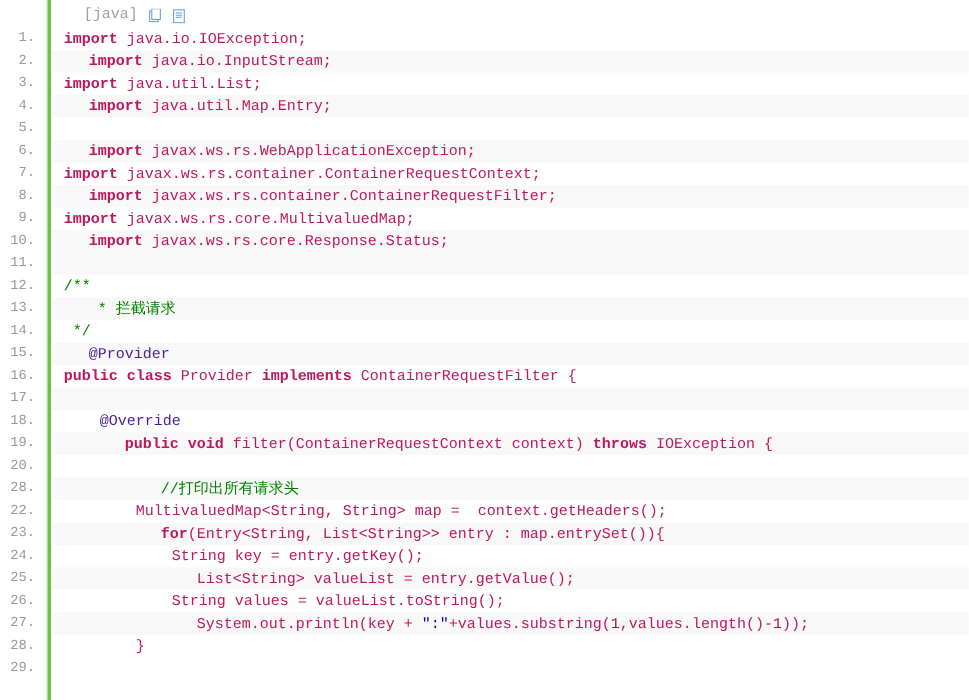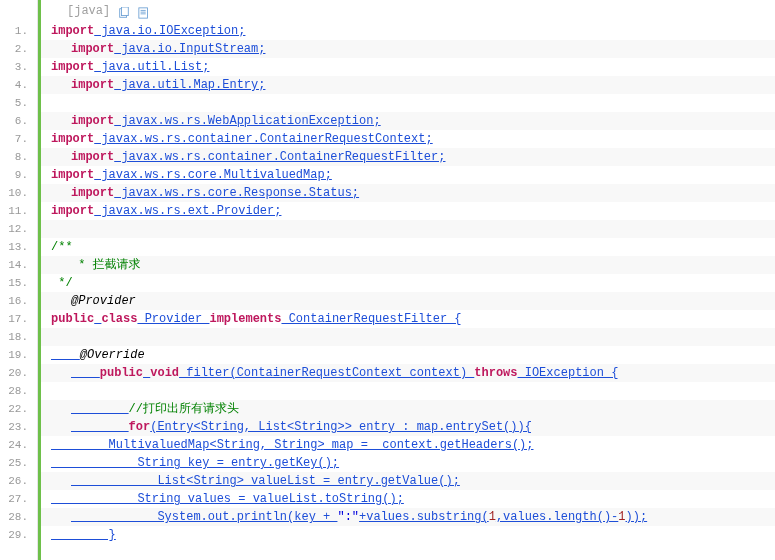--- a/index.html
+++ b/index.html
@@ -68,26 +68,26 @@
       height: 18px;
       line-height: 18px;
       padding-left: 10px;
       white-space: pre;
     }
     .code-line.stripe {
       background: #f8f8f8;
       padding-left: 30px;
     }
     .kw { color: #be185d; font-weight: bold; }
-    .annotation { color: #000000; font-style: italic; }
+    .annotation { color: #4c1d95; }
     .doc-comment { color: #008100; }
     .line-comment { color: #008100; }
     .str { color: #0000dd; }
     .num { color: #a02020; }
-    .plain { color: #1d4ed8; text-decoration: underline; }
+    .plain { color: #be185d; }
   </style>
 </head>
 <body>
 
 <div class="container">
   <div class="gutter">
     <div class="gutter-header"></div>
     <div id="gutter-lines">
         <div class="gutter-line">1.</div>
         <div class="gutter-line">2.</div>
@@ -143,34 +143,33 @@
         <div class="code-line"><span class="kw">import</span><span class="plain"> java.io.IOException;</span></div>
         <div class="code-line stripe"><span class="kw">import</span><span class="plain"> java.io.InputStream;</span></div>
         <div class="code-line"><span class="kw">import</span><span class="plain"> java.util.List;</span></div>
         <div class="code-line stripe"><span class="kw">import</span><span class="plain"> java.util.Map.Entry;</span></div>
         <div class="code-line"><span class="plain"></span></div>
         <div class="code-line stripe"><span class="kw">import</span><span class="plain"> javax.ws.rs.WebApplicationException;</span></div>
         <div class="code-line"><span class="kw">import</span><span class="plain"> javax.ws.rs.container.ContainerRequestContext;</span></div>
         <div class="code-line stripe"><span class="kw">import</span><span class="plain"> javax.ws.rs.container.ContainerRequestFilter;</span></div>
         <div class="code-line"><span class="kw">import</span><span class="plain"> javax.ws.rs.core.MultivaluedMap;</span></div>
         <div class="code-line stripe"><span class="kw">import</span><span class="plain"> javax.ws.rs.core.Response.Status;</span></div>
-        <div class="code-line"><span class="kw">import</span><span class="plain"> javax.ws.rs.ext.Provider;</span></div>
         <div class="code-line stripe"><span class="plain"></span></div>
         <div class="code-line"><span class="doc-comment">/**</span></div>
         <div class="code-line stripe"><span class="doc-comment"> * 拦截请求</span></div>
         <div class="code-line"><span class="doc-comment"> */</span></div>
         <div class="code-line stripe"><span class="annotation">@Provider</span></div>
         <div class="code-line"><span class="kw">public</span><span class="plain"> </span><span class="kw">class</span><span class="plain"> Provider </span><span class="kw">implements</span><span class="plain"> ContainerRequestFilter {</span></div>
         <div class="code-line stripe"><span class="plain"></span></div>
         <div class="code-line"><span class="plain">    </span><span class="annotation">@Override</span></div>
         <div class="code-line stripe"><span class="plain">    </span><span class="kw">public</span><span class="plain"> </span><span class="kw">void</span><span class="plain"> filter(ContainerRequestContext context) </span><span class="kw">throws</span><span class="plain"> IOException {</span></div>
         <div class="code-line"><span class="plain"></span></div>
         <div class="code-line stripe"><span class="plain">        </span><span class="line-comment">//打印出所有请求头</span></div>
+        <div class="code-line"><span class="plain">        MultivaluedMap&lt;String, String&gt; map =  context.getHeaders();</span></div>
         <div class="code-line stripe"><span class="plain">        </span><span class="kw">for</span><span class="plain">(Entry&lt;String, List&lt;String&gt;&gt; entry : map.entrySet()){</span></div>
-        <div class="code-line"><span class="plain">        MultivaluedMap&lt;String, String&gt; map =  context.getHeaders();</span></div>
         <div class="code-line"><span class="plain">            String key = entry.getKey();</span></div>
         <div class="code-line stripe"><span class="plain">            List&lt;String&gt; valueList = entry.getValue();</span></div>
         <div class="code-line"><span class="plain">            String values = valueList.toString();</span></div>
         <div class="code-line stripe"><span class="plain">            System.out.println(key + </span><span class="str">":"</span><span class="plain">+values.substring(</span><span class="num">1</span><span class="plain">,values.length()-</span><span class="num">1</span><span class="plain">));</span></div>
         <div class="code-line"><span class="plain">        }</span></div>
       </div>
   </div>
 </div>
 
 </body></html>

